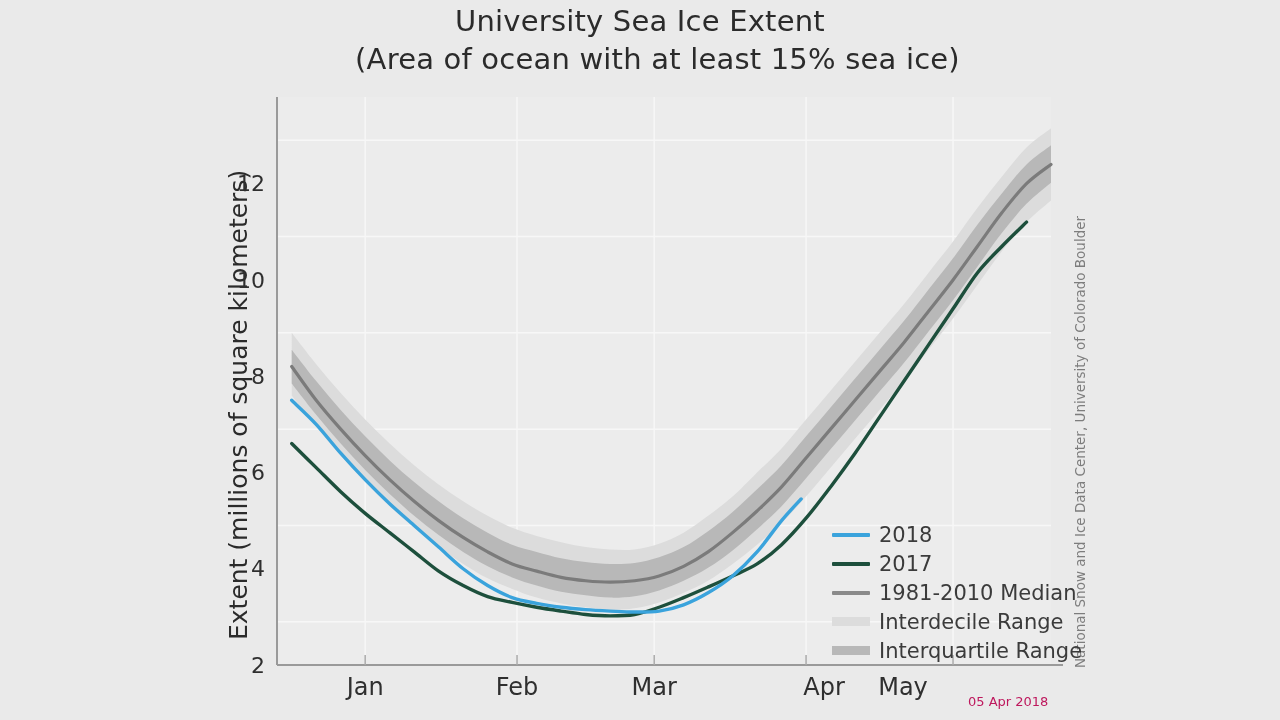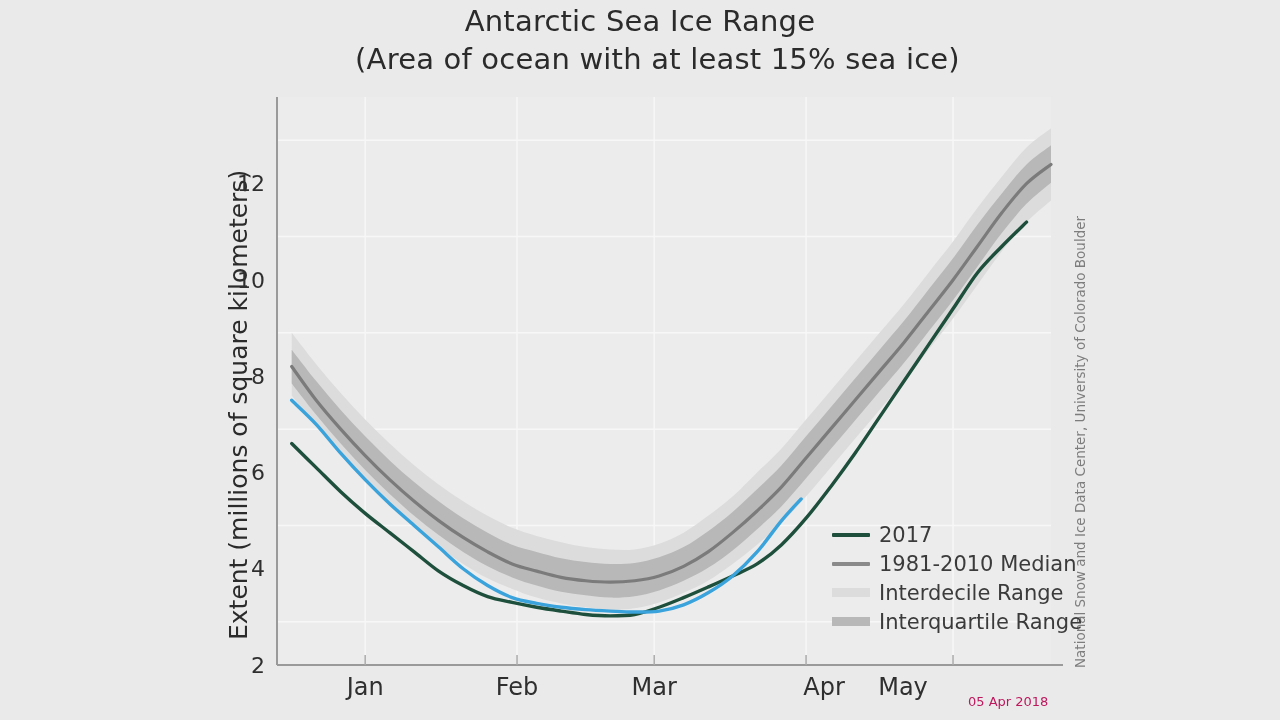--- a/index.html
+++ b/index.html
@@ -112,21 +112,21 @@
   .sw-band {
     height: 9px;
   }
 </style>
 </head>
 <body>
 
 <div id="figure">
 
   <div class="title-block">
-    <div class="title-main">Antarctic Sea Ice Range</div>
+    <div class="title-main">University Sea Ice Extent</div>
     <div class="title-sub">(Area of ocean with at least 15% sea ice)</div>
   </div>
 
   <div class="ylabel">Extent (millions of square kilometers)</div>
 
   <div class="credit">National Snow and Ice Data Center, University of Colorado Boulder</div>
 
   <div class="datestamp">05 Apr 2018</div>
 
   <svg id="plot" width="1280" height="720" style="position:absolute;left:0;top:0;">
@@ -167,20 +167,24 @@
   <div id="xticks">
       <div class="tick-x" style="left: 365.177px; top: 673px;">Jan</div>
       <div class="tick-x" style="left: 517.038px; top: 673px;">Feb</div>
       <div class="tick-x" style="left: 654.203px; top: 673px;">Mar</div>
       <div class="tick-x" style="left: 824px; top: 673px;">Apr</div>
       <div class="tick-x" style="left: 903px; top: 673px;">May</div>
     </div>
 
   <div class="legend">
       <div class="legend-row">
+        <div class="legend-swatch sw-line" style="background: rgb(58, 163, 220);"></div>
+        <div class="legend-label">2018</div>
+      </div>
+      <div class="legend-row">
         <div class="legend-swatch sw-line" style="background: rgb(29, 79, 60);"></div>
         <div class="legend-label">2017</div>
       </div>
       <div class="legend-row">
         <div class="legend-swatch sw-line" style="background: rgb(138, 138, 138);"></div>
         <div class="legend-label">1981-2010 Median</div>
       </div>
       <div class="legend-row">
         <div class="legend-swatch sw-band" style="background: rgb(220, 220, 220);"></div>
         <div class="legend-label">Interdecile Range</div>

